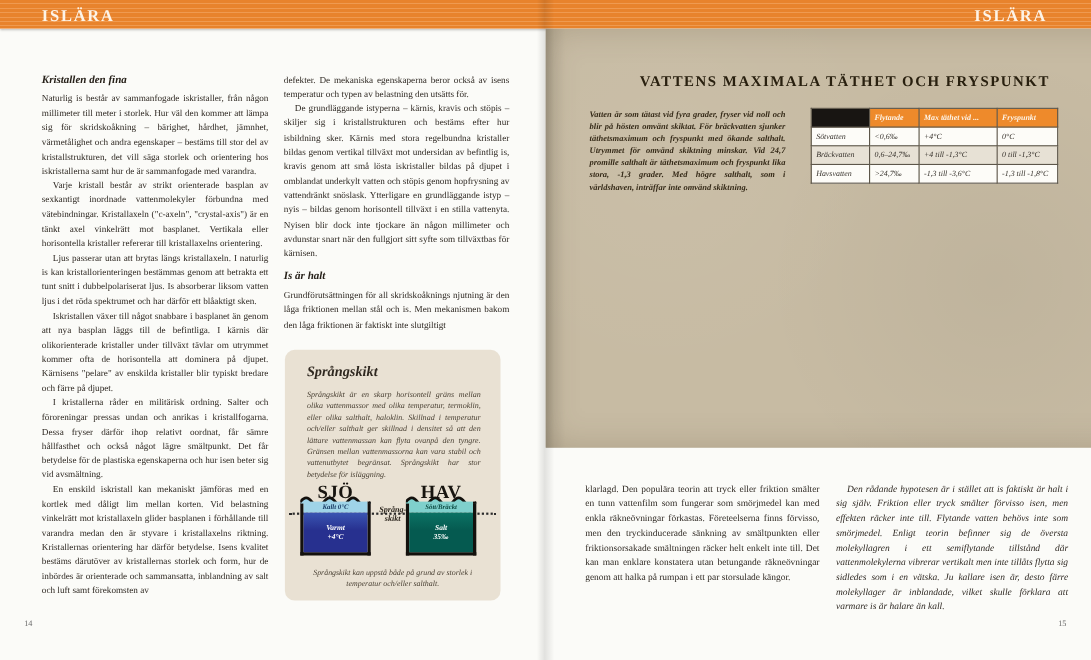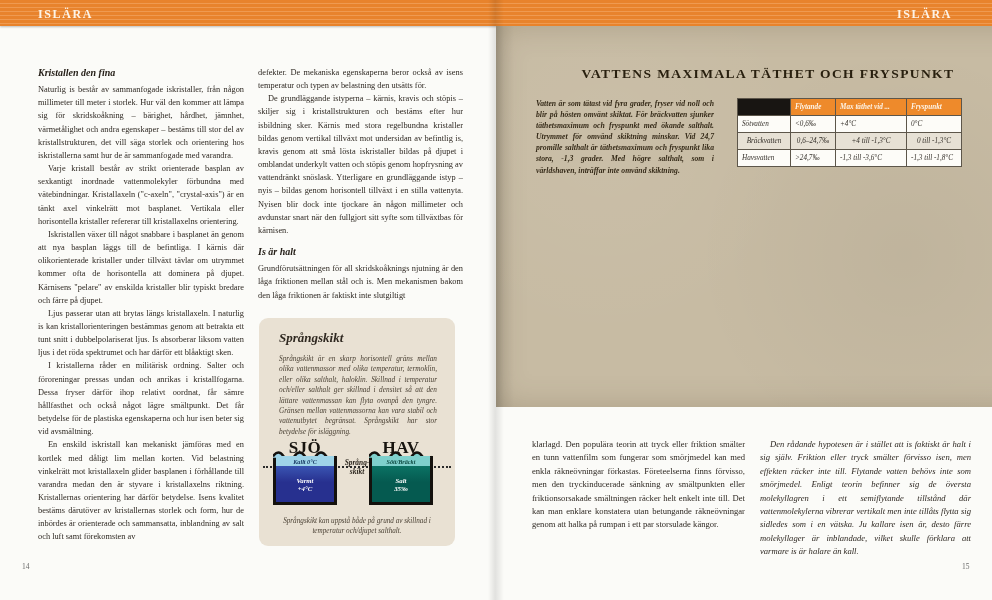--- a/index.html
+++ b/index.html
@@ -4,21 +4,21 @@
 <style>
   html,body{margin:0;padding:0;}
   body{width:992px;height:600px;overflow:hidden;background:#fbfbf8;
        font-family:"Liberation Serif", serif;color:#2b2520;}
   .spread{position:relative;width:992px;height:600px;background:#fbfbf8;}
 
   
   .topbar{position:absolute;left:0;top:0;width:992px;height:26px;
     background:repeating-linear-gradient(180deg,#e8832c 0 3px,#ef9a50 3px 4px);
     box-shadow:0 1px 2px rgba(0,0,0,.25);}
-  .topbar .bartitle{position:absolute;top:7px;font-size:12px;font-weight:bold;
+  .topbar .bartitle{position:absolute;top:7px;font-size:15px;font-weight:bold;
     letter-spacing:1.6px;color:#fdf4e8;font-family:"Liberation Serif",serif;}
   .bartitle.left{left:38px;}
   .bartitle.right{right:40px;}
 
   
   .col{position:absolute;font-size:8.35px;line-height:13.15px;text-align:justify;color:#2e2822;}
   .col p{margin:0;}
   .col p.indent{text-indent:10px;}
   h3.runhead{font-size:10px;font-style:italic;font-weight:bold;margin:0 0 4px 0;color:#262019;}
   h3.runhead.mid{margin-top:8px;}
@@ -62,21 +62,21 @@
   .panelintro{position:absolute;left:40px;top:72px;width:178px;
     font-size:7.7px;line-height:11.1px;font-weight:bold;font-style:italic;color:#352a18;text-align:justify;}
 
   
   .wtable{position:absolute;left:241px;top:72px;border-collapse:collapse;
     font-size:7.2px;font-style:italic;color:#35302a;}
   .wtable td,.wtable th{border:1px solid #5d564a;padding:2px 4px;text-align:left;
     height:12px;vertical-align:middle;}
   .wtable th{background:#ee8a2b;color:#fdf4e8;font-weight:bold;font-style:italic;}
   .wtable th.corner{background:#181512;}
-  .wtable tr.alt td{background:#e7e1d5;text-align:center;}
+  .wtable tr.alt td{background:#e7e1d5;}
   .wtable tr.norm td{background:#fdfcf8;}
 
   
   .botcol{position:absolute;top:438px;width:213px;font-size:8.6px;line-height:13.4px;
     text-align:justify;color:#2e2822;}
   .botcol p{margin:0;}
   .botcol p.indent{text-indent:10px;font-style:italic;}
 
   
   .fold{position:absolute;left:488px;top:0;width:16px;height:600px;
@@ -90,22 +90,22 @@
 
   <div class="topbar">
     <span class="bartitle left">ISLÄRA</span>
     <span class="bartitle right">ISLÄRA</span>
   </div>
 
   <div class="col" style="left:38px;top:66px;width:206px;">
     <h3 class="runhead">Kristallen den fina</h3>
     <p>Naturlig is består av sammanfogade iskristaller, från någon millimeter till meter i storlek. Hur väl den kommer att lämpa sig för skridskoåkning – bärighet, hårdhet, jämnhet, värmetålighet och andra egenskaper – bestäms till stor del av kristallstrukturen, det vill säga storlek och orientering hos iskristallerna samt hur de är sammanfogade med varandra.</p>
     <p class="indent">Varje kristall består av strikt orienterade basplan av sexkantigt inordnade vattenmolekyler förbundna med vätebindningar. Kristallaxeln ("c-axeln", "crystal-axis") är en tänkt axel vinkelrätt mot basplanet. Vertikala eller horisontella kristaller refererar till kristallaxelns orientering.</p>
+    <p class="indent">Ljus passerar utan att brytas längs kristallaxeln. I naturlig is kan kristallorienteringen bestämmas genom att betrakta ett tunt snitt i dubbelpolariserat ljus. Is absorberar liksom vatten ljus i det röda spektrumet och har därför ett blåaktigt sken.</p>
     <p class="indent">Iskristallen växer till något snabbare i basplanet än genom att nya basplan läggs till de befintliga. I kärnis där olikorienterade kristaller under tillväxt tävlar om utrymmet kommer ofta de horisontella att dominera på djupet. Kärnisens "pelare" av enskilda kristaller blir typiskt bredare och färre på djupet.</p>
-    <p class="indent">Ljus passerar utan att brytas längs kristallaxeln. I naturlig is kan kristallorienteringen bestämmas genom att betrakta ett tunt snitt i dubbelpolariserat ljus. Is absorberar liksom vatten ljus i det röda spektrumet och har därför ett blåaktigt sken.</p>
     <p class="indent">I kristallerna råder en militärisk ordning. Salter och föroreningar pressas undan och anrikas i kristallfogarna. Dessa fryser därför ihop relativt oordnat, får sämre hållfasthet och också något lägre smältpunkt. Det får betydelse för de plastiska egenskaperna och hur isen beter sig vid avsmältning.</p>
     <p class="indent">En enskild iskristall kan mekaniskt jämföras med en kortlek med dåligt lim mellan korten. Vid belastning vinkelrätt mot kristallaxeln glider basplanen i förhållande till varandra medan den är styvare i kristallaxelns riktning. Kristallernas orientering har därför betydelse. Isens kvalitet bestäms därutöver av kristallernas storlek och form, hur de inbördes är orienterade och sammansatta, inblandning av salt och luft samt förekomsten av</p>
   </div>
 
   <div class="col" style="left:258px;top:66px;width:205px;">
     <p>defekter. De mekaniska egenskaperna beror också av isens temperatur och typen av belastning den utsätts för.</p>
     <p class="indent">De grundläggande istyperna – kärnis, kravis och stöpis – skiljer sig i kristallstrukturen och bestäms efter hur isbildning sker. Kärnis med stora regelbundna kristaller bildas genom vertikal tillväxt mot undersidan av befintlig is, kravis genom att små lösta iskristaller bildas på djupet i omblandat underkylt vatten och stöpis genom hopfrysning av vattendränkt snöslask. Ytterligare en grundläggande istyp – nyis – bildas genom horisontell tillväxt i en stilla vattenyta. Nyisen blir dock inte tjockare än någon millimeter och avdunstar snart när den fullgjort sitt syfte som tillväxtbas för kärnisen.</p>
     <h3 class="runhead mid">Is är halt</h3>
     <p>Grundförutsättningen för all skridskoåknings njutning är den låga friktionen mellan stål och is. Men mekanismen bakom den låga friktionen är faktiskt inte slutgiltigt</p>
   </div>
@@ -145,21 +145,21 @@
       </svg>
       <div class="band-top" style="background:#7fd0cc;">
         <span style="color:#0c4a42;">Sött/Bräckt</span>
       </div>
       <div class="band-bot" style="background:linear-gradient(180deg,#0b7264,#055a50 45%);">
         <span>Salt</span>
         <span>35‰</span>
       </div>
     </div>
 
-    <div class="sbcaption">Språngskikt kan uppstå både på grund av skillnad i temperatur och/djupet salthalt.</div>
+    <div class="sbcaption">Språngskikt kan uppstå både på grund av storlek i temperatur och/eller salthalt.</div>
   </div>
 
   <div class="pagenum" style="left:22px;top:562px;">14</div>
 
   <div class="tanpanel">
     <div class="paneltitle">VATTENS MAXIMALA TÄTHET OCH FRYSPUNKT</div>
     <div class="panelintro">Vatten är som tätast vid fyra grader, fryser vid noll och blir på hösten omvänt skiktat. För bräckvatten sjunker täthetsmaximum och fryspunkt med ökande salthalt. Utrymmet för omvänd skiktning minskar. Vid 24,7 promille salthalt är täthetsmaximum och fryspunkt lika stora, -1,3 grader. Med högre salthalt, som i världshaven, inträffar inte omvänd skiktning.</div>
 
     <table class="wtable">
       <tbody>

